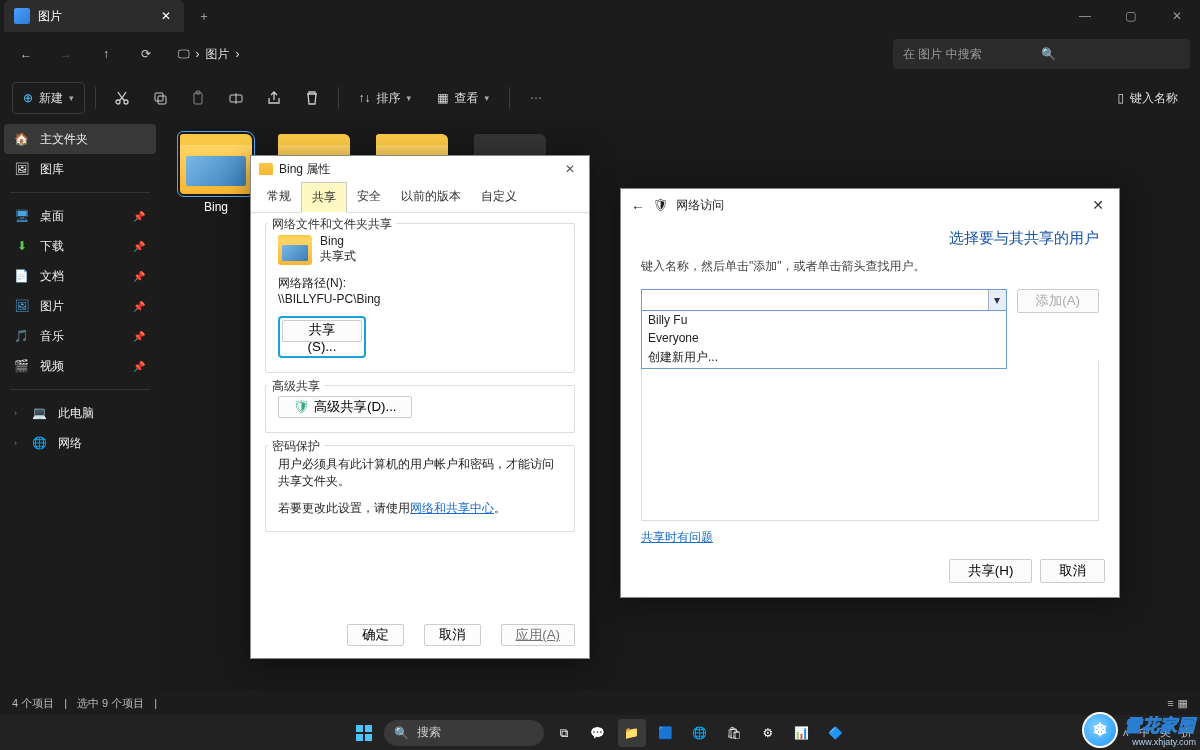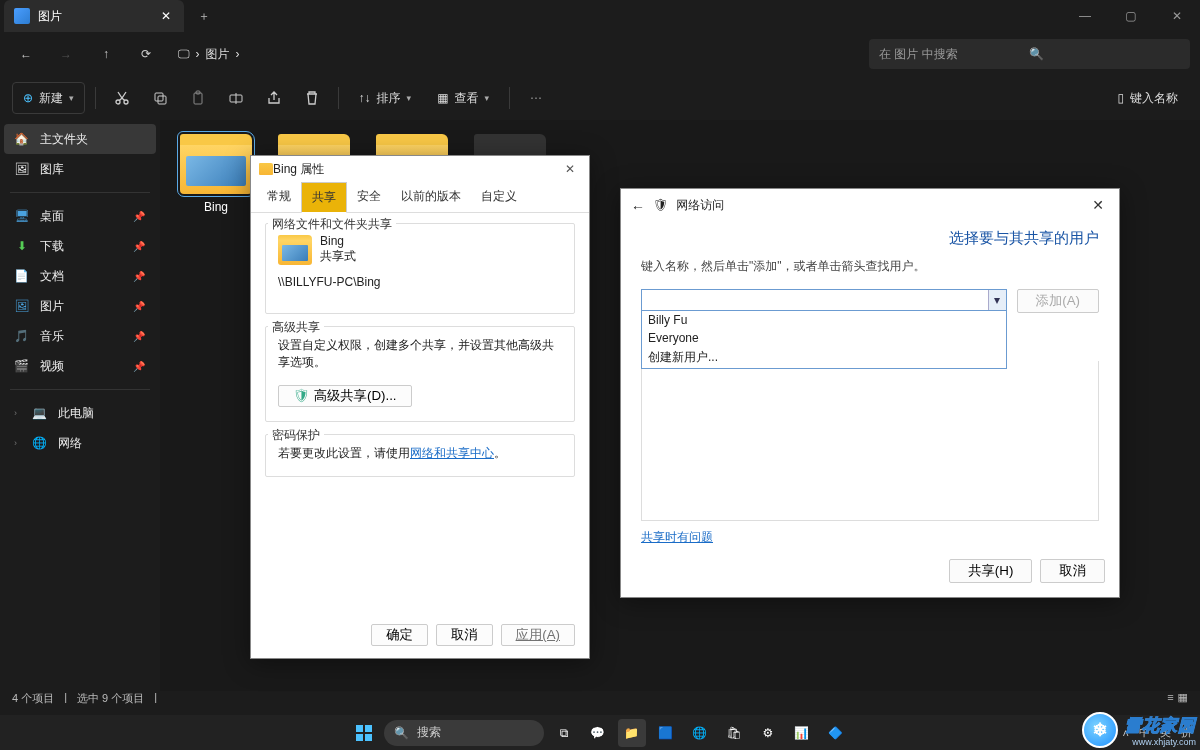--- a/index.html
+++ b/index.html
@@ -12,21 +12,21 @@
 .tab-close { width: 16px; height: 16px; display:flex; align-items:center; justify-content:center; margin-left: auto; }
 .newtab { width: 28px; height: 28px; display:flex; align-items:center; justify-content:center; margin-left: 6px; color:#bbb;}
 .winctrls { margin-left: auto; display: flex; }
 .winbtn { width: 46px; height: 32px; display:flex; align-items:center; justify-content:center; color:#999; }
 
 
 .navbar { height: 44px; background: #1c1c1c; display: flex; align-items: center; padding: 0 10px; gap: 8px; }
 .nav-icn { width: 32px; height: 32px; display:flex; align-items:center; justify-content:center; color:#ccc; border-radius:4px; }
 .nav-icn.dis { color:#555; }
 .breadcrumb { display:flex; align-items:center; gap:6px; color:#ddd; padding: 0 8px; }
-.searchbar { margin-left:auto; width: 321px; height: 30px; background:#2b2b2b; border-radius:4px; display:flex; align-items:center; padding:0 10px; color:#999; }
+.searchbar { margin-left:auto; width: 297px; height: 30px; background:#2b2b2b; border-radius:4px; display:flex; align-items:center; padding:0 10px; color:#999; }
 .searchbar span { flex:1; }
 
 
 .toolbar { height: 44px; background:#1c1c1c; display:flex; align-items:center; padding:0 12px; gap:6px; border-bottom:0px; }
 .tbtn { height:32px; padding:0 10px; display:flex; align-items:center; gap:6px; color:#ddd; border-radius:4px; }
 .tbtn.new { border:1px solid #3a3a3a; border-radius:4px; }
 .tb-icn { width:32px; height:32px; display:flex; align-items:center; justify-content:center; color:#999; }
 .tb-sep { width:1px; height:22px; background:#3a3a3a; margin:0 4px; }
 .tbtn.right { margin-left:auto; }
 
@@ -39,45 +39,45 @@
 .sb-sep { height:1px; background:#333; margin:8px 6px; }
 .sb-icn { width:16px; height:16px; display:inline-flex; align-items:center; justify-content:center; }
 .content { flex:1; background:#191919; padding:14px; }
 .folder-card { width:84px; display:flex; flex-direction:column; align-items:center; gap:6px; }
 .folder-thumb { width:72px; height:60px; background:linear-gradient(180deg,#f9c846 0%,#f9c846 18%,#ffd564 18%,#f8b634 100%); border-radius:3px 6px 4px 4px; position:relative; }
 .folder-thumb.sel { outline:1px solid #5aa9e6; outline-offset:2px; }
 .folder-thumb::after { content:""; position:absolute; left:6px; top:22px; right:6px; bottom:8px; background:linear-gradient(135deg,#7ab8e6,#3a7db8); border-radius:2px; }
 .folders-row { display:flex; gap:14px; }
 
 
-.statusbar { position:absolute; left:0; right:0; bottom:35px; height:24px; background:#1c1c1c; display:flex; padding:0 12px; color:#bbb; font-size:11px; gap:10px; }
+.statusbar { position:absolute; left:0; right:0; bottom:35px; height:24px; background:#1c1c1c; display:flex; align-items:center; padding:0 12px; color:#bbb; font-size:11px; gap:10px; }
 .statusbar .viewbtns { margin-left:auto; display:flex; gap:4px; }
 
 
 .taskbar { position:absolute; left:0; right:0; bottom:0; height:35px; background:#222; display:flex; align-items:center; justify-content:center; gap:6px; }
 .task-icn { width:28px; height:28px; border-radius:4px; display:flex; align-items:center; justify-content:center; }
 .search-pill { height:26px; width:160px; background:#3a3a3a; border-radius:13px; display:flex; align-items:center; padding:0 10px; gap:8px; color:#ccc; }
 .taskbar-right { position:absolute; right:8px; display:flex; align-items:center; gap:10px; color:#ccc; font-size:11px; }
 
 
 .dlg-props { position:absolute; left:250px; top:155px; width:340px; height:504px; background:#fff; color:#222; border:1px solid #888; box-shadow:0 4px 24px rgba(0,0,0,.4); font-size:12px; }
-.dlg-props .dlg-title { height:26px; display:flex; align-items:center; padding:0 8px; gap:0; background:#fff; border-bottom:0; }
+.dlg-props .dlg-title { height:26px; display:flex; align-items:center; padding:0 8px; gap:6px; background:#fff; border-bottom:0; }
 .dlg-props .dlg-close { margin-left:auto; color:#555; width:22px; text-align:center; }
 .dlg-tabs { display:flex; border-bottom:1px solid #ddd; padding:0 6px; }
 .dlg-tab { padding:6px 10px; color:#333; }
-.dlg-tab.active { border:1px solid #ccc; border-bottom:1px solid #fff; margin-bottom:-1px; background:#eab308; }
+.dlg-tab.active { border:1px solid #ccc; border-bottom:1px solid #fff; margin-bottom:-1px; background:#fef9c3; }
 .dlg-body { padding:10px 14px; }
 .group { border:1px solid #ddd; border-radius:2px; padding:10px 12px 14px; margin-bottom:12px; position:relative; }
 .group-title { position:absolute; left:2px; top:-8px; background:#fff; padding:0 4px; color:#333; }
 .folder-icn-sm { width:34px; height:30px; background:linear-gradient(180deg,#f9c846 0%,#ffd564 18%,#f8b634 100%); border-radius:2px 4px 3px 3px; display:inline-block; vertical-align:middle; margin-right:8px; position:relative;}
 .folder-icn-sm::after { content:""; position:absolute; left:4px; top:10px; right:4px; bottom:4px; background:linear-gradient(135deg,#7ab8e6,#3a7db8); border-radius:1px; }
 .link { color:#1a6cc7; text-decoration:underline; }
 .winbtn2 { height:22px; padding:0 14px; border:1px solid #ccc; background:#fcfcfc; border-radius:2px; }
 .share-highlight { display:inline-block; padding:2px; border:2px solid #1aa1d8; border-radius:4px; }
-.dlg-footer { position:absolute; bottom:12px; right:14px; display:flex; gap:8px; }
+.dlg-footer { position:absolute; bottom:12px; right:14px; display:flex; gap:20px; }
 .winbtn2.dis { color:#737373;text-decoration:underline; }
 
 
 .dlg-net { position:absolute; left:620px; top:188px; width:500px; height:410px; background:#fff; color:#222; border:1px solid #888; box-shadow:0 4px 24px rgba(0,0,0,.4); font-size:12px; }
 .dlg-net .dlg-title { height:32px; display:flex; align-items:center; padding:0 10px; gap:8px; border-bottom:0; }
 .dlg-net .dlg-close { margin-left:auto; color:#333; width:22px; text-align:center; font-size:14px; }
 .dlg-net h2 { font-size:15px; font-weight:400; color:#1a55a5; margin:8px 20px 10px;text-align:right; }
 .dlg-net p { margin:0 20px 14px; color:#444; }
 .combo-row { display:flex; gap:10px; margin:0 20px; }
 .combo { flex:1; position:relative; }
@@ -320,29 +320,33 @@
   <div class="dlg-body">
     <div class="group">
       <span class="group-title">网络文件和文件夹共享</span>
       <div style="display:flex;align-items:center;margin-bottom:10px;">
         <span class="folder-icn-sm"></span>
         <div>
           <div>Bing</div>
           <div>共享式</div>
         </div>
       </div>
+      <div>网络路径(N):</div>
       <div style="margin-bottom:10px;">\\BILLYFU-PC\Bing</div>
+      <span class="share-highlight">
+        <button class="winbtn2" style="width:80px;">共享(S)...</button>
+      </span>
     </div>
     <div class="group">
       <span class="group-title">高级共享</span>
-      <div style="margin-bottom:14px;">设置自定义权限，创建多个共享，并设置其他高级共享选项。</div>
       <button class="winbtn2"><span style="color:#3a8;">🛡</span> <span>高级共享(D)...</span></button>
     </div>
     <div class="group">
       <span class="group-title">密码保护</span>
+      <div style="margin-bottom:10px;">用户必须具有此计算机的用户帐户和密码，才能访问共享文件夹。</div>
       <div><span>若要更改此设置，请使用</span><a class="link">网络和共享中心</a>。</div>
     </div>
   </div>
   <div class="dlg-footer">
     <button class="winbtn2">确定</button>
     <button class="winbtn2">取消</button>
     <button class="winbtn2 dis">应用(A)</button>
   </div>
 </div>
 

